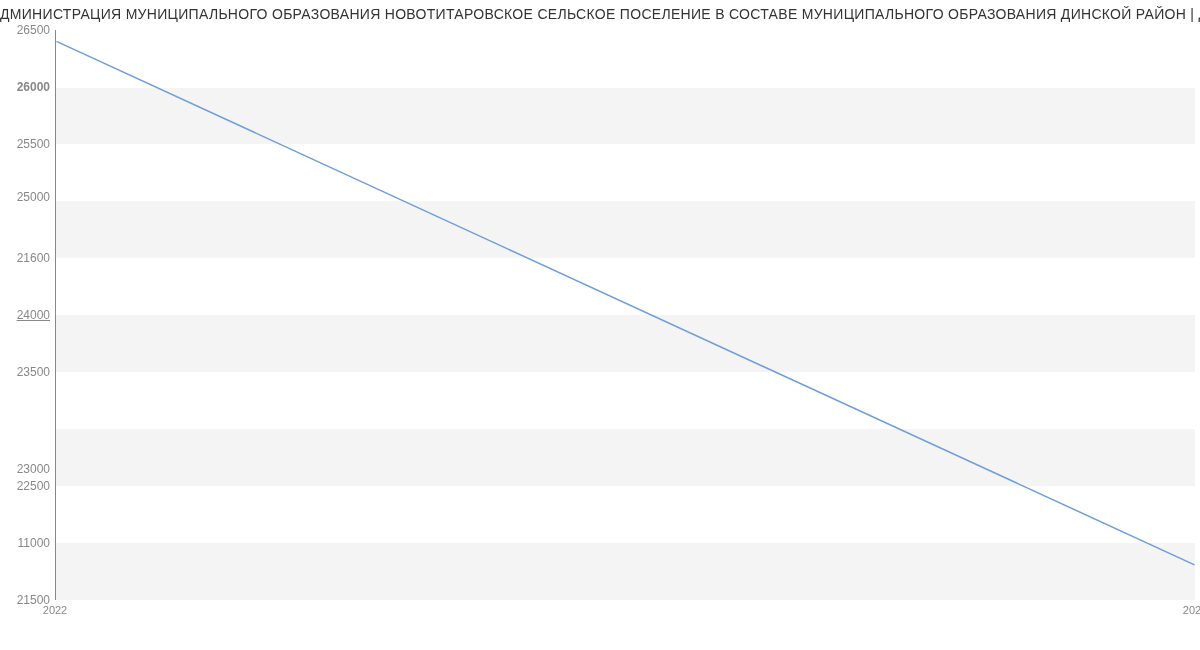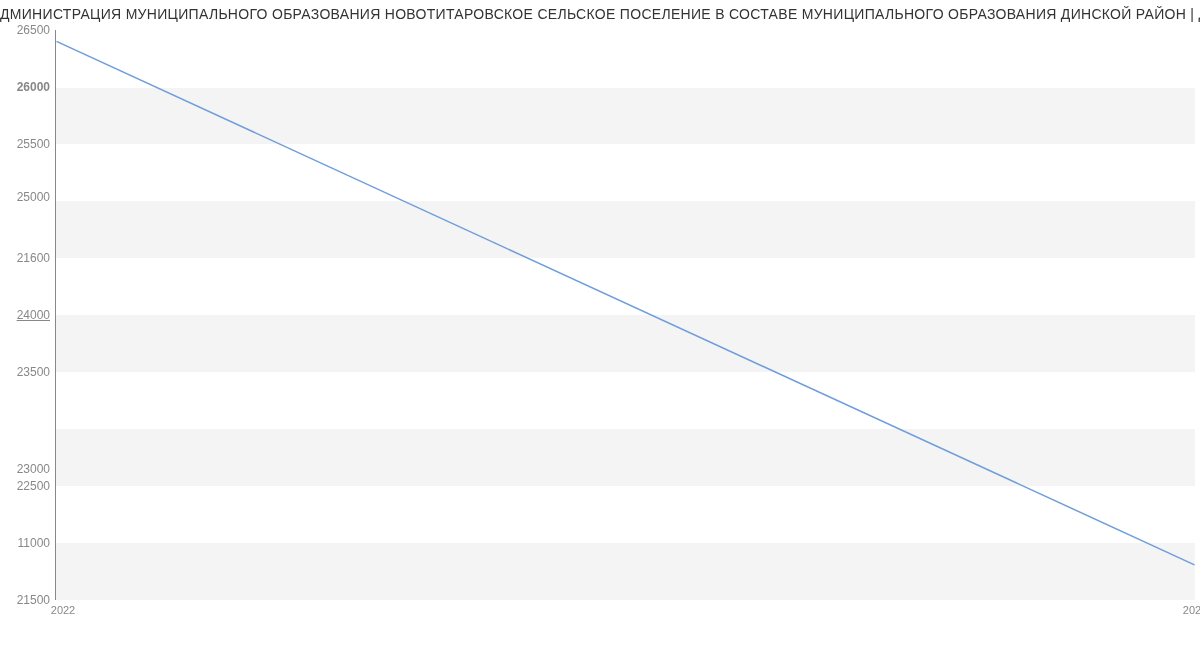--- a/index.html
+++ b/index.html
@@ -114,15 +114,15 @@
     <div class="ytick" style="top: 543px;">11000</div>
     <div class="ytick" style="top: 486px;">22500</div>
     <div class="ytick" style="top: 429px; margin-top: 40px;">23000</div>
     <div class="ytick" style="top: 372px;">23500</div>
     <div class="ytick" style="top: 315px; text-decoration: underline;">24000</div>
     <div class="ytick" style="top: 258px;">21600</div>
     <div class="ytick" style="top: 197px;">25000</div>
     <div class="ytick" style="top: 144px;">25500</div>
     <div class="ytick" style="top: 87px; font-weight: bold;">26000</div>
     <div class="ytick" style="top: 30px;">26500</div>
-    <div class="xtick" style="left: 55px; margin-left: 8px;">2022</div>
+    <div class="xtick" style="left: 55px;">2022</div>
     <div class="xtick" style="left: 1195px;">2024</div>
   </div>
 
 </body></html>

